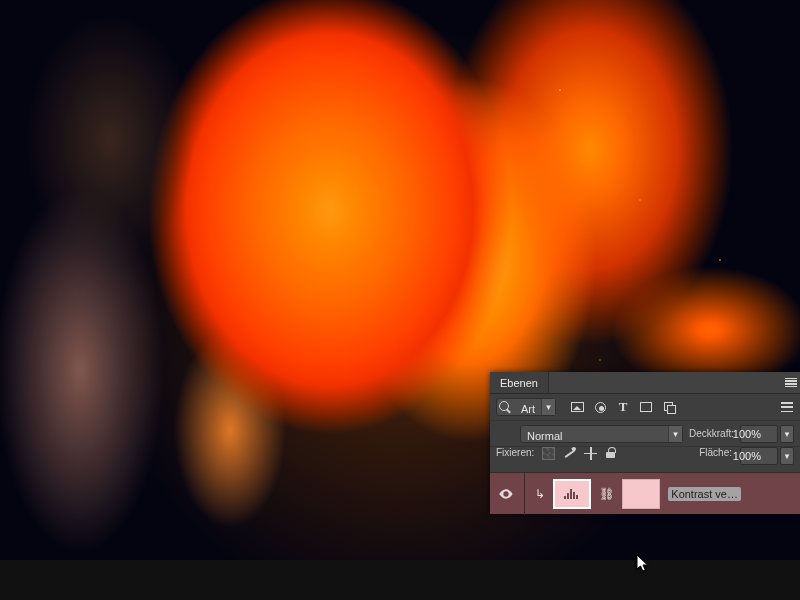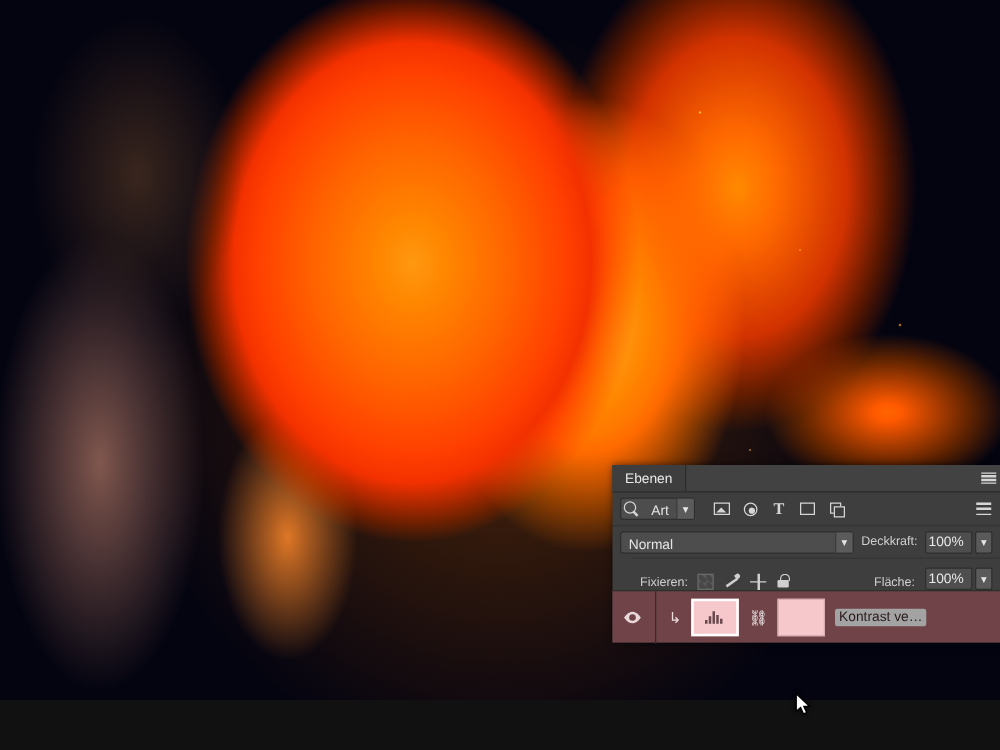--- a/index.html
+++ b/index.html
@@ -62,27 +62,27 @@
   .ic-circ::after{content:"";position:absolute;left:3px;top:3px;width:5px;height:5px;background:#d6d6d6;border-radius:50%;}
   .ic-T { font-weight:bold; font-family:Georgia,serif; font-size:13px;}
   .ic-rect{width:12px;height:10px;border:1.2px solid #d6d6d6;}
   .ic-dup{width:11px;height:11px;position:relative;}
   .ic-dup::before,.ic-dup::after{content:"";position:absolute;border:1.2px solid #d6d6d6;width:7px;height:7px;}
   .ic-dup::before{left:0;top:0;} .ic-dup::after{left:3px;top:3px;background:#3e3e3e;}
   .ic-hamb{width:12px;height:10px;display:flex;flex-direction:column;justify-content:space-between;}
   .ic-hamb span{height:1.5px;background:#d6d6d6;}
 
   .label { color:#cfcfcf; font-size:10px; }
-  .blend { flex: 1; }
+  .blend { flex: 1; margin-left: 24px; }
 
   .pct-box { display:flex; align-items:center; gap:2px; }
-  .pct-input { width:38px; height:18px; background:#4e4e4e; border:1px solid #2e2e2e; border-radius:2px; display:flex;align-items:center;justify-content:flex-end;padding:0 6px; font-size:11px;color:#e8e8e8;}
+  .pct-input { width:38px; height:18px; background:#4e4e4e; border:1px solid #2e2e2e; border-radius:2px; display:flex;align-items:center;justify-content:flex-end;padding:0 16px; font-size:11px;color:#e8e8e8;}
   .chev { width:14px;height:18px;background:#5a5a5a;border:1px solid #2e2e2e;border-radius:2px;display:flex;align-items:center;justify-content:center;color:#e6e6e6;font-size:9px;}
 
-  .lock-row { height:26px; display:flex;align-items:flex-end;padding:0 6px; gap:8px;margin-left:16px; }
+  .lock-row { height:26px; display:flex;align-items:flex-start;padding:0 6px; gap:8px; }
   .lock-icons { display:flex; gap:8px; }
   .chk{width:13px;height:13px;border:1px solid #6a6a6a;position:relative;background:linear-gradient(45deg,#5a5a5a 25%,transparent 25%) 0 0/6px 6px,linear-gradient(45deg,transparent 75%,#5a5a5a 75%) 0 0/6px 6px,#474747;}
   .brush{width:13px;height:13px;position:relative;}
   .brush::before{content:"";position:absolute;width:11px;height:1.5px;background:#cfcfcf;top:6px;left:1px;transform:rotate(-35deg);}
   .brush::after{content:"";position:absolute;width:4px;height:4px;background:#cfcfcf;border-radius:0 2px 2px 0;top:0;left:9px;transform:rotate(-35deg);}
   .cross{position:relative;width:13px;height:13px;}
   .cross::before,.cross::after{content:"";position:absolute;background:#cfcfcf;}
   .cross::before{left:6px;top:0;width:1.2px;height:13px;}
   .cross::after{left:0;top:6px;width:13px;height:1.2px;}
   .lock{width:11px;height:11px;position:relative;}

